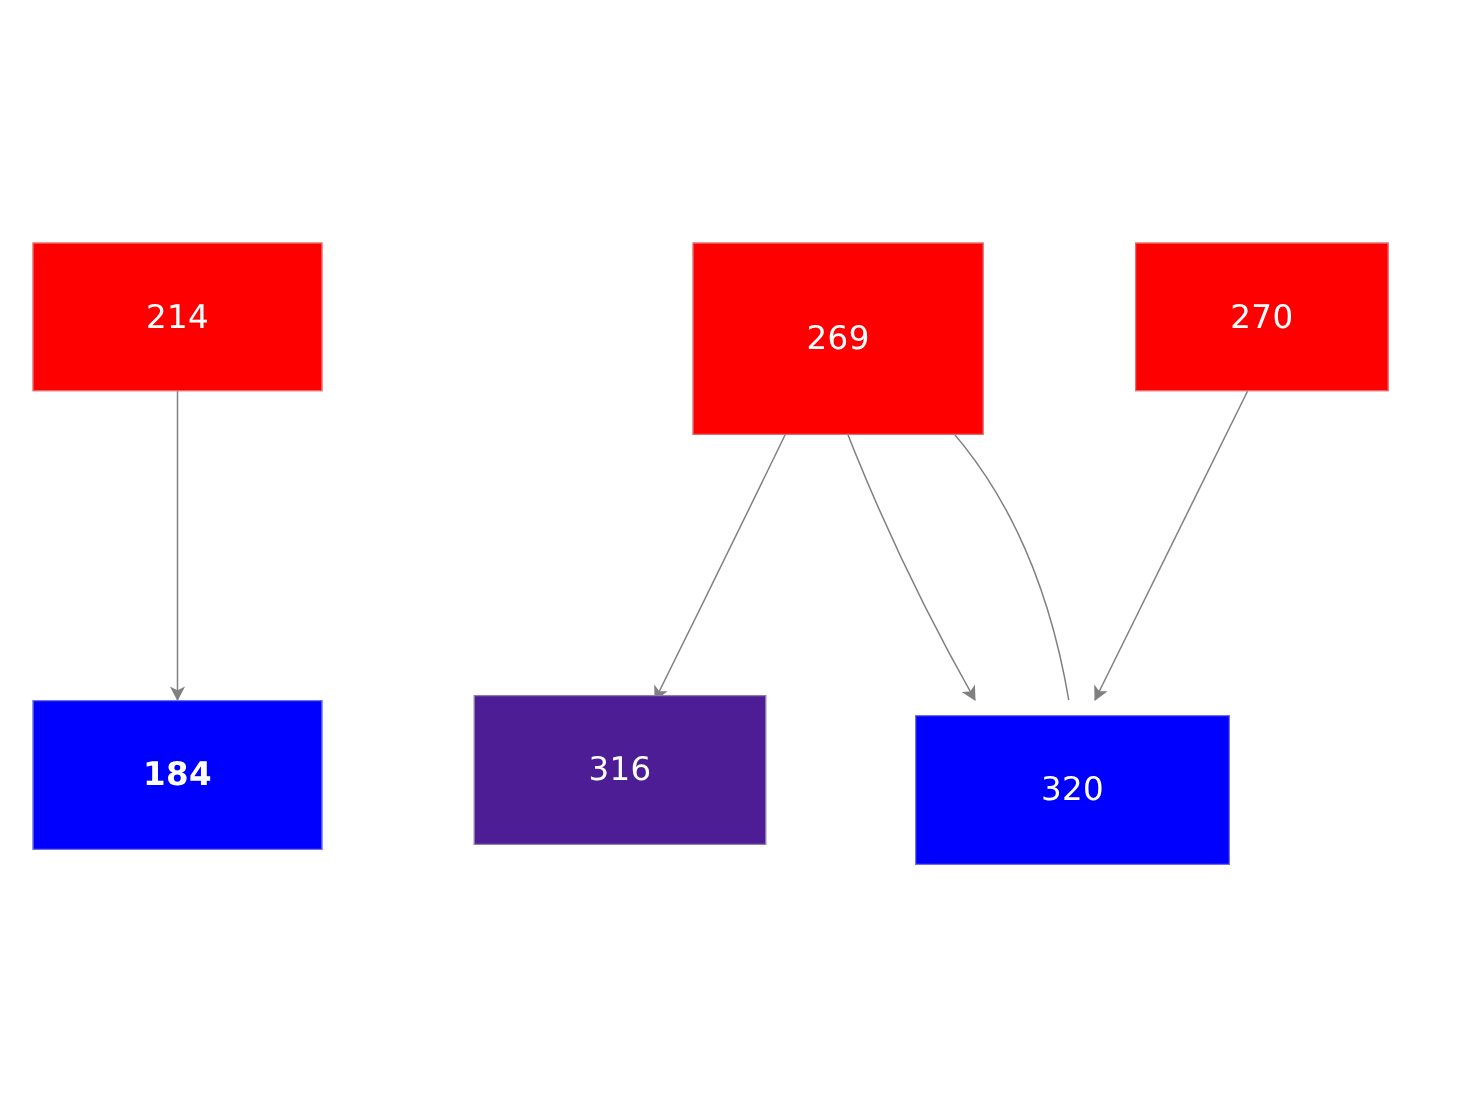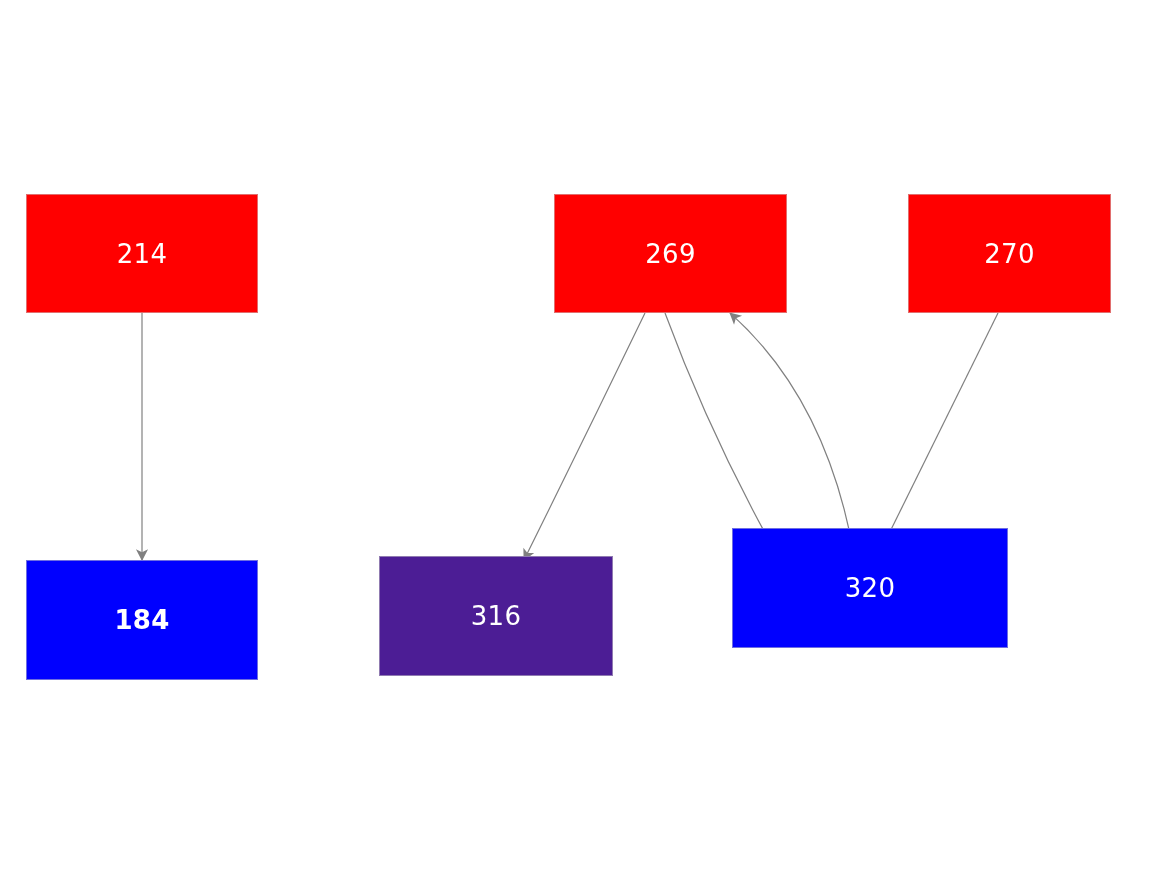--- a/index.html
+++ b/index.html
@@ -61,29 +61,29 @@
         <path d="M 645,313 Q 585,437 524,560" fill="none" stroke="#808080" stroke-width="1.2" marker-end="url(#stealth-arrow)"></path>
         <path d="M 665,313 Q 712,440 780,560" fill="none" stroke="#808080" stroke-width="1.2" marker-end="url(#stealth-arrow)"></path>
         <path d="M 855,560 Q 828,400 730,313" fill="none" stroke="#808080" stroke-width="1.2" marker-end="url(#stealth-arrow)"></path>
         <path d="M 998,313 Q 937,437 876,560" fill="none" stroke="#808080" stroke-width="1.2" marker-end="url(#stealth-arrow)"></path>
       </g>
   </svg>
 
   <div class="node" style="left: 26px; top: 194px; width: 232px; height: 119px; background: rgb(255, 0, 0);">
     <span class="node-label">214</span>
   </div>
-  <div class="node" style="left: 554px; top: 194px; width: 233px; height: 119px; background: rgb(255, 0, 0);">
+  <div class="node" style="left: 554px; top: 194px; width: 233px; height: 154px; background: rgb(255, 0, 0);">
     <span class="node-label">269</span>
   </div>
   <div class="node" style="left: 908px; top: 194px; width: 203px; height: 119px; background: rgb(255, 0, 0);">
     <span class="node-label">270</span>
   </div>
   <div class="node" style="left: 26px; top: 560px; width: 232px; height: 120px; background: rgb(0, 0, 255); font-weight: bold;">
     <span class="node-label">184</span>
   </div>
   <div class="node" style="left: 379px; top: 556px; width: 234px; height: 120px; background: #4c1d95;">
     <span class="node-label">316</span>
   </div>
-  <div class="node" style="left: 732px; top: 528px; width: 276px; height: 120px; background: rgb(0, 0, 255);">
+  <div class="node" style="left: 732px; top: 572px; width: 252px; height: 120px; background: rgb(0, 0, 255);">
     <span class="node-label">320</span>
   </div>
 
 </div>
 
 </body></html>

